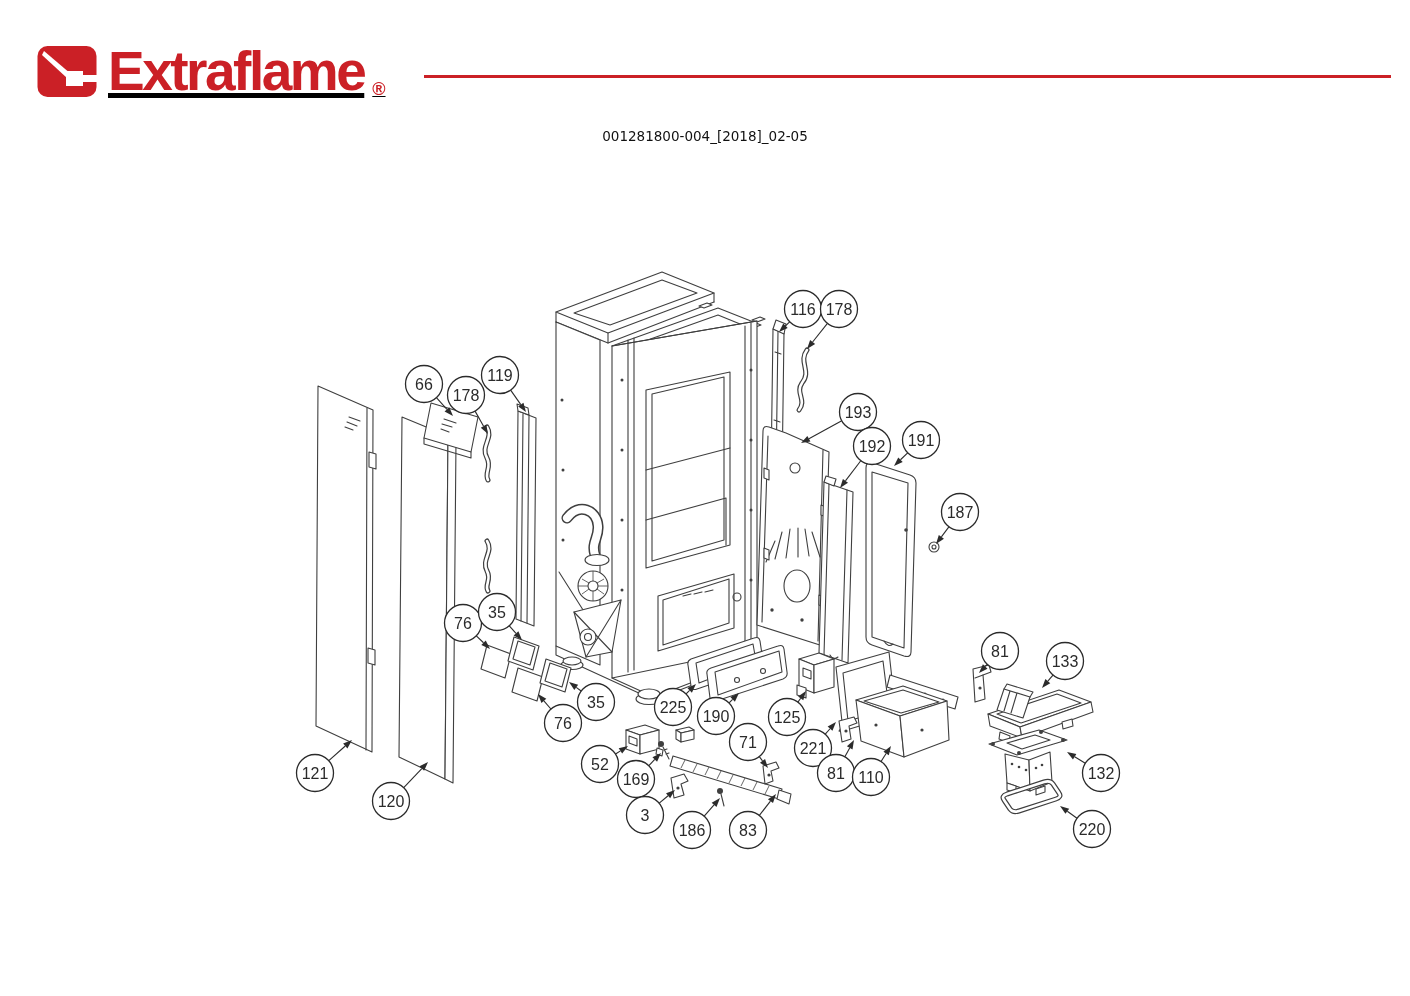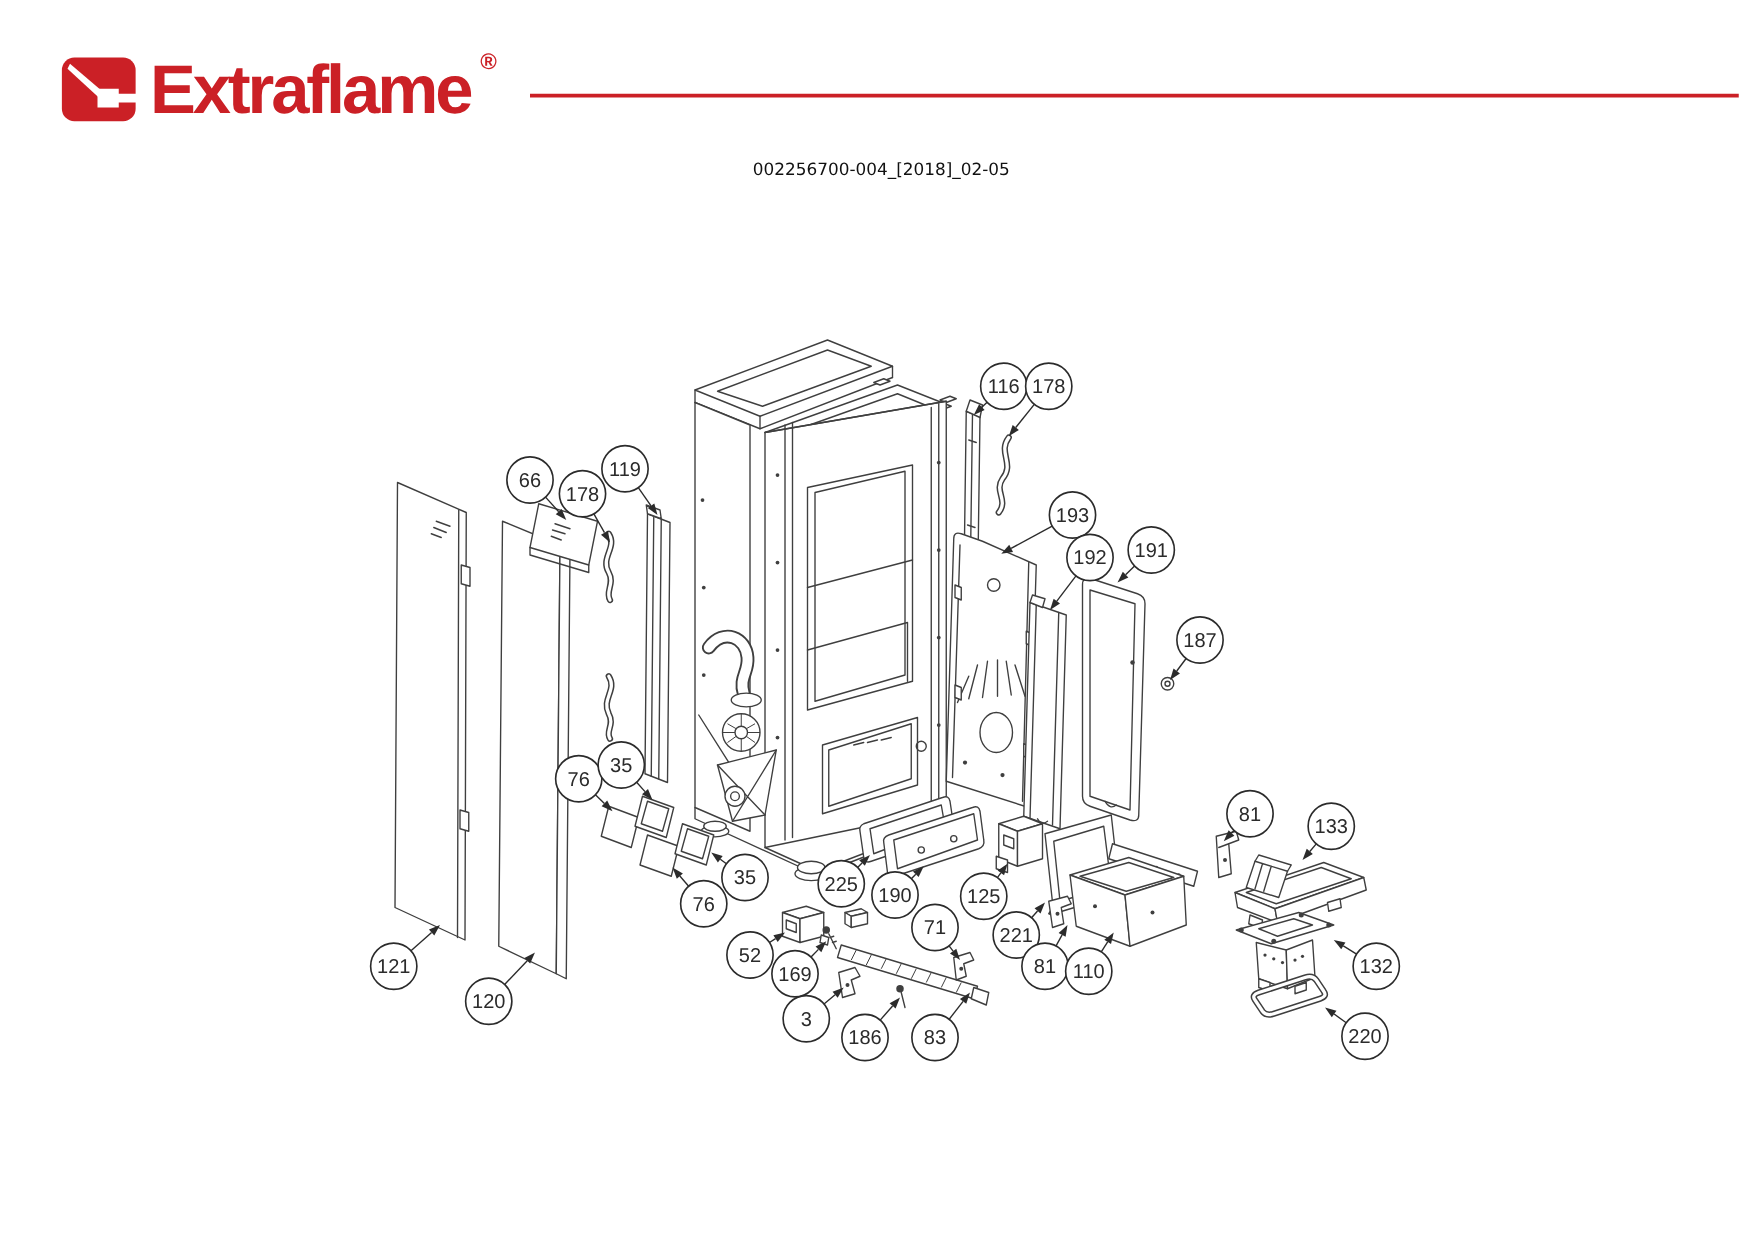--- a/index.html
+++ b/index.html
@@ -1,19 +1,19 @@
 <!DOCTYPE html>
 <html><head>
 <meta charset="utf-8">
 <style>
   html,body{margin:0;padding:0;background:#ffffff;}
   #page{position:relative;width:1410px;height:996px;background:#ffffff;overflow:hidden;
         font-family:"Liberation Sans",sans-serif;}
   
-  #brand{position:absolute;left:48px;top:42px;display:flex;align-items:flex-start;gap:8px;}
+  #brand{position:absolute;left:36px;top:42px;display:flex;align-items:flex-end;gap:8px;text-decoration:underline;}
   #logo-mark{width:64px;height:58px;flex:0 0 auto;}
   #brand-name{font-family:"Liberation Sans",sans-serif;font-weight:bold;
               font-size:55px;line-height:58px;letter-spacing:-2.5px;}
   #reg-mark{font-family:"Liberation Sans",sans-serif;font-weight:bold;font-size:18px;
             line-height:18px;position:relative;top:-2px;}
   #header-rule{position:absolute;top:75px;left:424px;width:967px;height:3px;}
   #doc-title{position:absolute;top:128px;left:0;width:100%;text-align:center;
              font-family:"DejaVu Sans",sans-serif;font-size:13.5px;color:#111;}
   
   #diagram{position:absolute;left:0;top:0;width:1410px;height:996px;}
@@ -39,21 +39,21 @@
     <svg id="logo-mark" viewBox="0 0 64 58">
       <rect x="1.5" y="4" width="59" height="51" rx="10" fill="#cb2026"></rect>
       <polygon points="8,9 35,32 31,36 6,13" fill="#ffffff"></polygon>
       <rect x="30" y="29" width="17" height="15" fill="#ffffff"></rect>
       <rect x="44" y="33" width="17" height="7" fill="#ffffff"></rect>
     </svg>
     <span id="brand-name" style="color: rgb(203, 32, 38);">Extraflame</span>
     <span id="reg-mark" style="color: rgb(203, 32, 38);">®</span>
   </div>
   <div id="header-rule" style="background: rgb(203, 32, 38);"></div>
-  <div id="doc-title">002256700-004_[2018]_02-05</div>
+  <div id="doc-title">001281800-004_[2018]_02-05</div>
 
   <svg id="diagram" viewBox="0 0 1410 996">
 
     <g>
       <path class="fw" d="M318,386 L373,410 L372,752 L316,726 Z"></path>
       <path class="ln" d="M367,408 L366,750"></path>
       <path class="ln" d="M349,417 l11,4 M347,422 l10,4 M345,427 l8,3"></path>
       <path class="fw" d="M369,452 l7,2 0,15 -7,-2 Z"></path>
       <path class="fw" d="M368,648 l7,2 0,15 -7,-2 Z"></path>
     </g>

